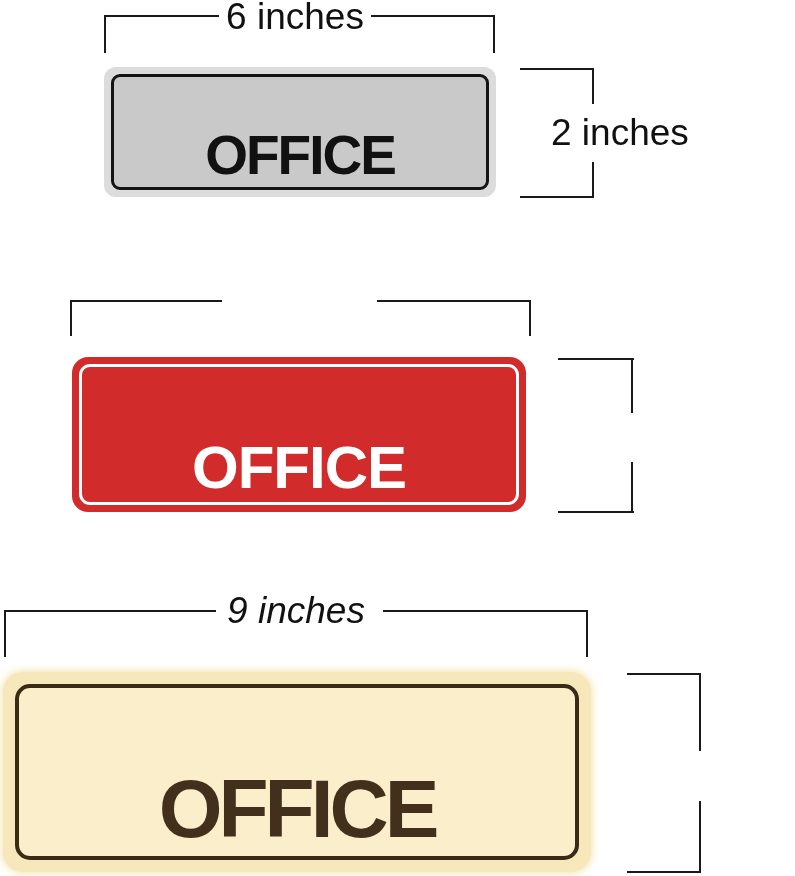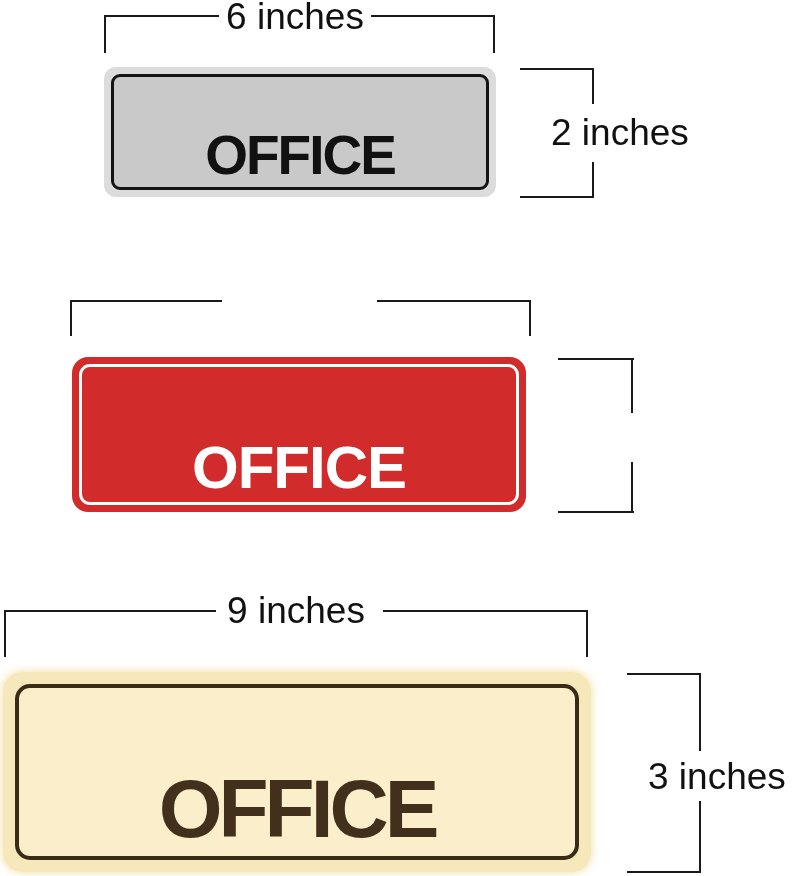--- a/index.html
+++ b/index.html
@@ -62,21 +62,21 @@
   #h2-vertT{ left:631px; top:358px; height:55px; }
   #h2-label{ left:555px; top:420px; }
   #h2-vertB{ left:631px; top:462px; height:51px; }
   #h2-tickB{ left:558px; top:511px; width:76px; }
 
   
   #w3-segL { left:4px;   top:610px; width:212px; }
   #w3-segR { left:383px; top:610px; width:205px; }
   #w3-tickL{ left:4px;   top:610px; height:47px; }
   #w3-tickR{ left:586px; top:610px; height:47px; }
-  #w3-label{ left:181px; top:591px; width:230px; }
+  #w3-label{ left:181px; top:591px; width:230px;font-style:italic; }
 
   
   #h3-tickT{ left:627px; top:673px; width:74px; }
   #h3-vertT{ left:699px; top:673px; height:78px; }
   #h3-label{ left:648px; top:757px; }
   #h3-vertB{ left:699px; top:801px; height:72px; }
   #h3-tickB{ left:627px; top:871px; width:74px; }
 </style>
 </head>
 <body>
@@ -124,17 +124,16 @@
   <div class="dim-label center" id="w3-label">9 inches</div>
 
   <div class="sign" id="sign3" style="background: rgb(246, 232, 187);">
     <div class="sign-inner" style="background: rgb(250, 238, 203); border-color: rgb(58, 43, 22);">
       <span class="sign-text" style="color: rgb(67, 48, 28);">OFFICE</span>
     </div>
   </div>
 
   <div class="dim-seg" id="h3-tickT"></div>
   <div class="dim-tickv" id="h3-vertT"></div>
-  <div class="dim-label" id="h3-label">3 inches</div>
   <div class="dim-tickv" id="h3-vertB"></div>
   <div class="dim-seg" id="h3-tickB"></div>
 
 </div>
 
 </body></html>

